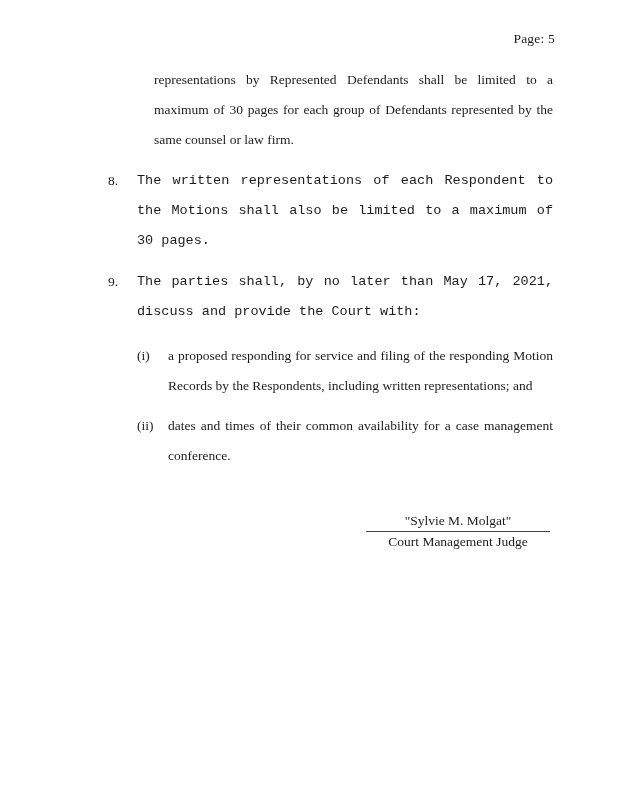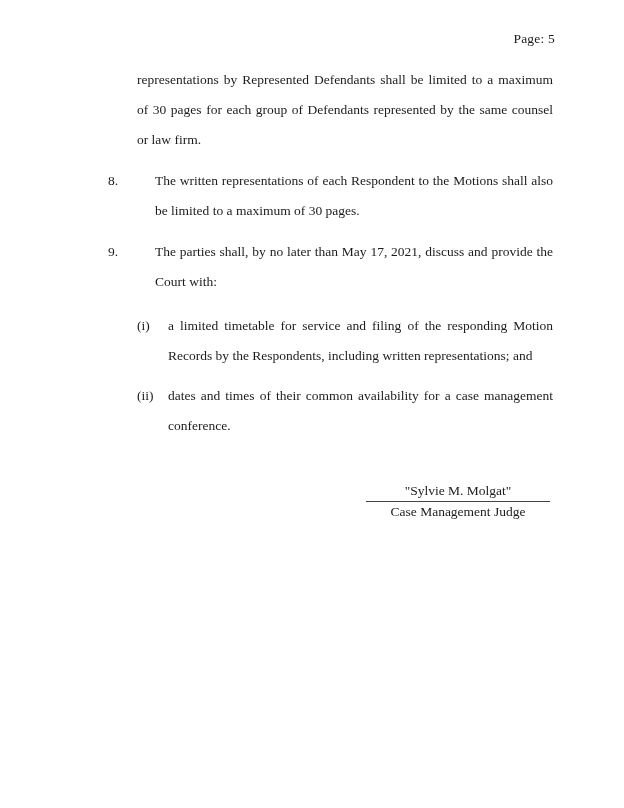--- a/index.html
+++ b/index.html
@@ -24,36 +24,37 @@
   }
   .doc {
     position: absolute;
     top: 65px;
     left: 108px;
     width: 445px;
     font-size: 13.5px;
     line-height: 30px;
   }
   .cont {
-    margin: 0 0 11px 29px;
+    margin: 0 0 11px 46px;
     text-align: justify;
   }
   .item {
     position: relative;
     margin-bottom: 11px;
   }
   .item.last-item { margin-bottom: 14px; }
   .num {
     position: absolute;
     left: 0;
     top: 0;
   }
   .item-text {
-    margin-left: 47px;
+    margin-left: 29px;
     text-align: justify;
+    font-family: Liberation Mono, monospace;
   }
   .subitem {
     position: relative;
     margin-left: 29px;
     margin-bottom: 10px;
   }
   .subitem.last-sub { margin-bottom: 8px; }
   .sublabel {
     position: absolute;
     left: 0;
@@ -94,27 +95,27 @@
       <p class="item-text">The written representations of each Respondent to the Motions shall also be limited to a maximum of 30 pages.</p>
     </div>
 
     <div class="item last-item">
       <span class="num">9.</span>
       <p class="item-text">The parties shall, by no later than May 17, 2021, discuss and provide the Court with:</p>
     </div>
 
     <div class="subitem">
       <span class="sublabel">(i)</span>
-      <p class="subitem-text">a limited timetable for service and filing of the responding Motion Records by the Respondents, including written representations; and</p>
+      <p class="subitem-text">a proposed responding for service and filing of the responding Motion Records by the Respondents, including written representations; and</p>
     </div>
 
     <div class="subitem last-sub">
       <span class="sublabel">(ii)</span>
       <p class="subitem-text">dates and times of their common availability for a case management conference.</p>
     </div>
 
     <div class="signature">
       <div class="sig-name">"Sylvie M. Molgat"</div>
-      <div class="sig-title">Case Management Judge</div>
+      <div class="sig-title">Court Management Judge</div>
     </div>
 
   </div>
 </div>
 
 </body></html>

